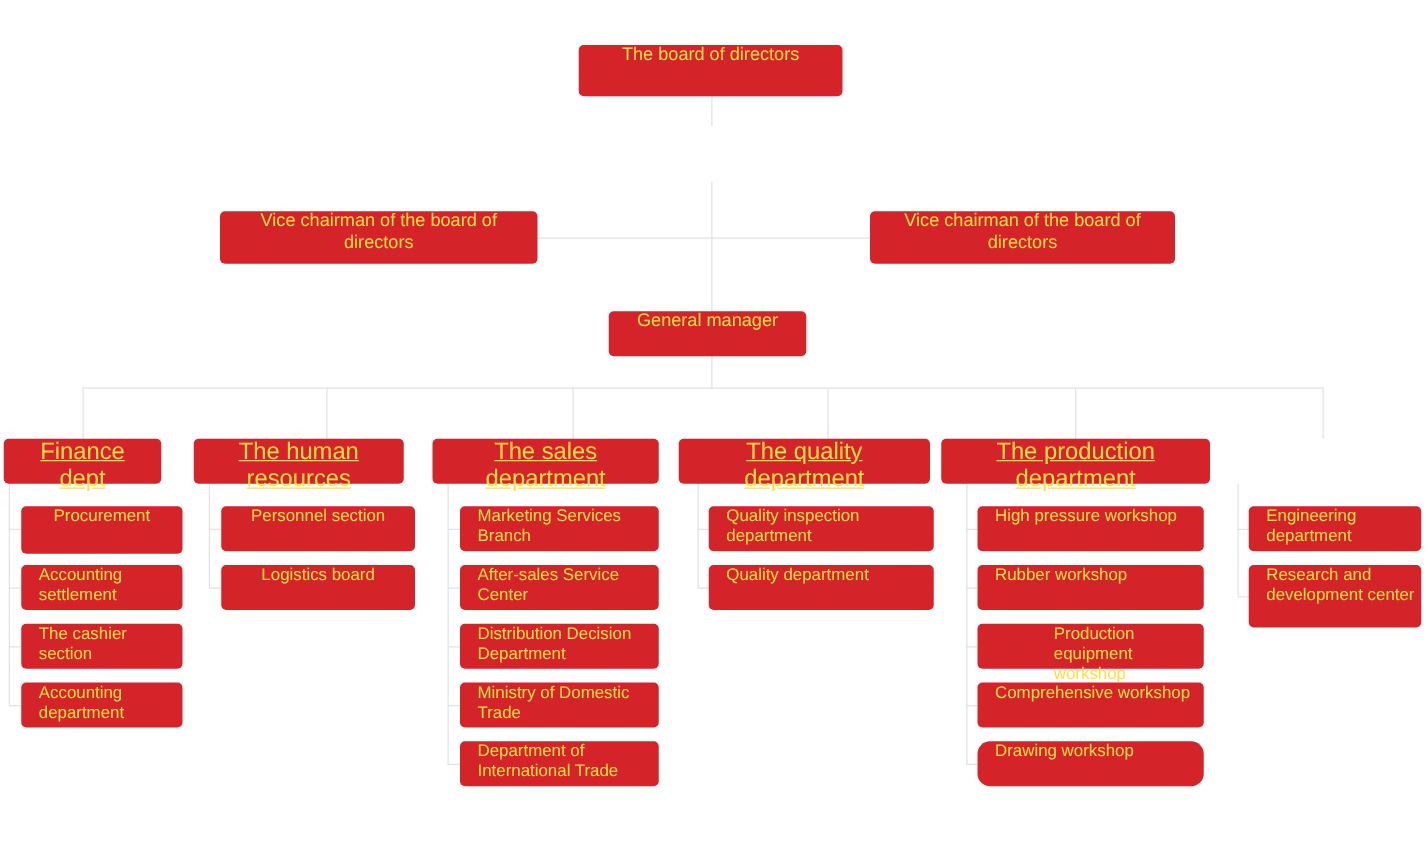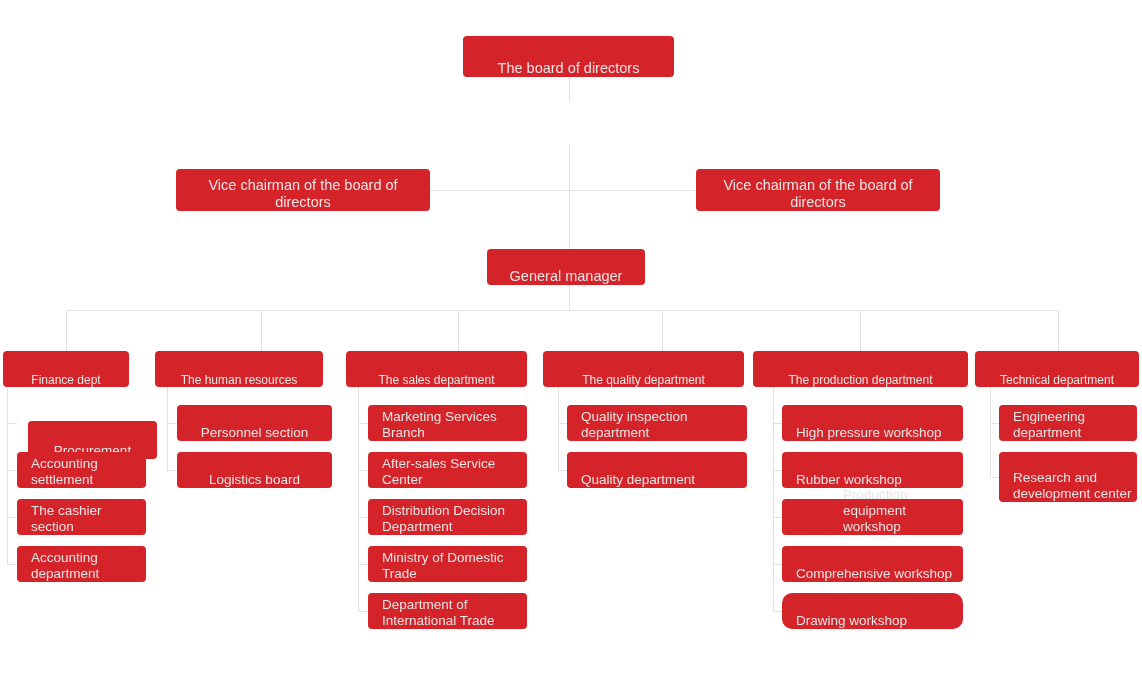--- a/index.html
+++ b/index.html
@@ -16,42 +16,42 @@
   }
   #chart-root {
     position: absolute;
     left: 0; top: 0;
     width: 1142px;
     height: 687px;
   }
   .node {
     position: absolute;
     background: #d5232a;
-    color: #e5e5e5;
+    color: #fde047;
     border-radius: 4px;
     box-sizing: border-box;
     display: flex;
-    align-items: flex-end;
+    align-items: flex-start;
     line-height: 1.18;
     z-index: 3;
   }
   .node.center {
     justify-content: center;
     text-align: center;
   }
   .node.leftal {
     justify-content: flex-start;
     text-align: left;
   }
   .node .txt {
     display: block;
     width: 100%;
   }
   .n-top     { font-size: 14.5px; }
-  .n-dept    { font-size: 12px; }
+  .n-dept    { font-size: 19px; text-decoration: underline; }
   .n-child   { font-size: 13.5px; }
   .node.center .txt { padding: 0 10px; }
   .node.leftal .txt { padding: 0 0 0 14px; }
 
   .line {
     position: absolute;
     background: #e2e2e2;
     z-index: 1;
   }
   .vline { width: 1px; }
@@ -136,25 +136,22 @@
   </div>
   <div class="node center n-dept" style="left:346px; top:351px; width:181px; height:36px;">
     <span class="txt">The sales department</span>
   </div>
   <div class="node center n-dept" style="left:543px; top:351px; width:201px; height:36px;">
     <span class="txt">The quality department</span>
   </div>
   <div class="node center n-dept" style="left:753px; top:351px; width:215px; height:36px;">
     <span class="txt">The production department</span>
   </div>
-  <div class="node center n-dept" style="left:975px; top:351px; width:164px; height:36px;">
-    <span class="txt">Technical department</span>
-  </div>
-
-  <div class="node center n-child" style="left:28px; top:405px; width:129px; height:38px;margin-top:16px;">
+
+  <div class="node center n-child" style="left:17px; top:405px; width:129px; height:38px;">
     <span class="txt">Procurement</span>
   </div>
   <div class="node leftal n-child" style="left:17px; top:452px; width:129px; height:36px;">
     <span class="txt">Accounting settlement</span>
   </div>
   <div class="node leftal n-child" style="left:17px; top:499px; width:129px; height:36px;">
     <span class="txt">The cashier section</span>
   </div>
   <div class="node leftal n-child" style="left:17px; top:546px; width:129px; height:36px;">
     <span class="txt">Accounting department</span>

